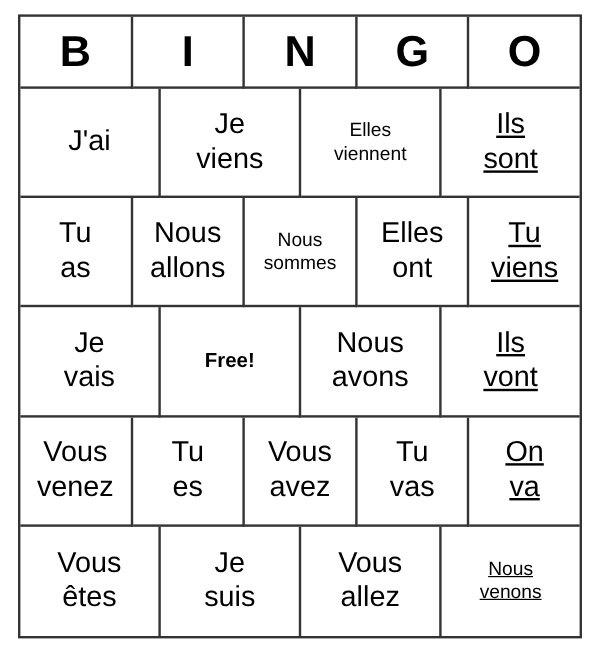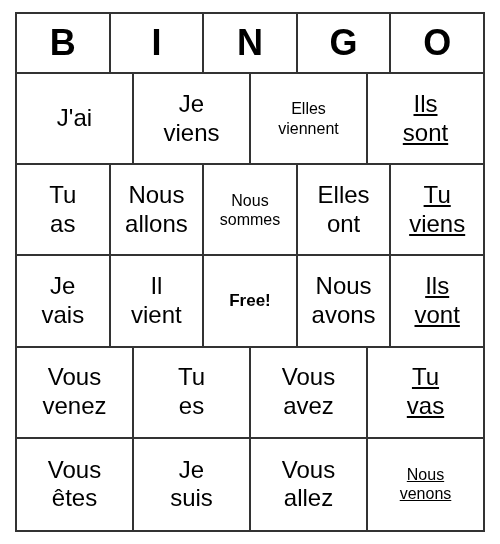--- a/index.html
+++ b/index.html
@@ -119,23 +119,20 @@
         </div>
         <div class="bingo-cell">
           <span class="cell-text large">Tu<br>viens</span>
         </div>
       </div>
       <div class="bingo-row">
         <div class="bingo-cell">
           <span class="cell-text large">Je<br>vais</span>
         </div>
         <div class="bingo-cell">
-          <span class="cell-text large">Il<br>vient</span>
-        </div>
-        <div class="bingo-cell">
           <span class="cell-text free">Free!</span>
         </div>
         <div class="bingo-cell">
           <span class="cell-text large">Nous<br>avons</span>
         </div>
         <div class="bingo-cell">
           <span class="cell-text large">Ils<br>vont</span>
         </div>
       </div>
       <div class="bingo-row">
@@ -144,20 +141,23 @@
         </div>
         <div class="bingo-cell">
           <span class="cell-text large">Tu<br>es</span>
         </div>
         <div class="bingo-cell">
           <span class="cell-text large">Vous<br>avez</span>
         </div>
         <div class="bingo-cell">
           <span class="cell-text large">Tu<br>vas</span>
         </div>
+        <div class="bingo-cell">
+          <span class="cell-text large">On<br>va</span>
+        </div>
       </div>
       <div class="bingo-row">
         <div class="bingo-cell">
           <span class="cell-text large">Vous<br>êtes</span>
         </div>
         <div class="bingo-cell">
           <span class="cell-text large">Je<br>suis</span>
         </div>
         <div class="bingo-cell">
           <span class="cell-text large">Vous<br>allez</span>

